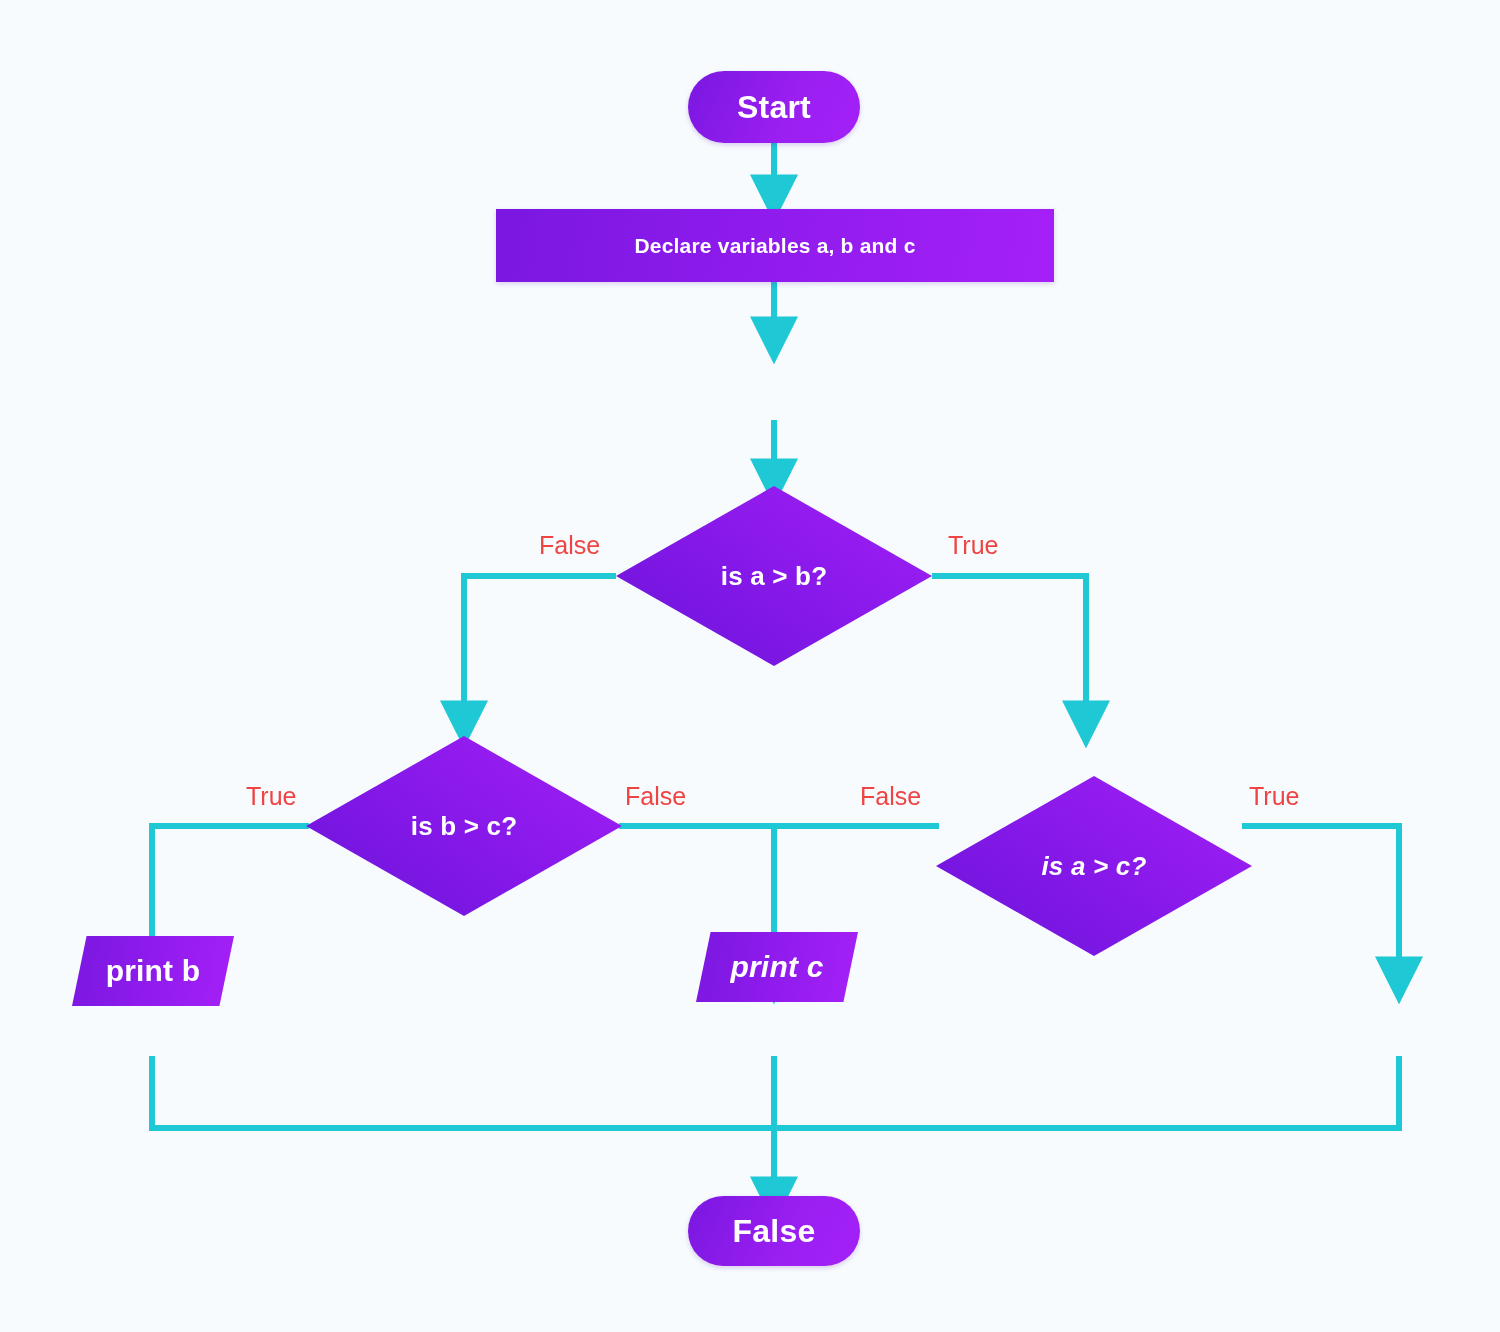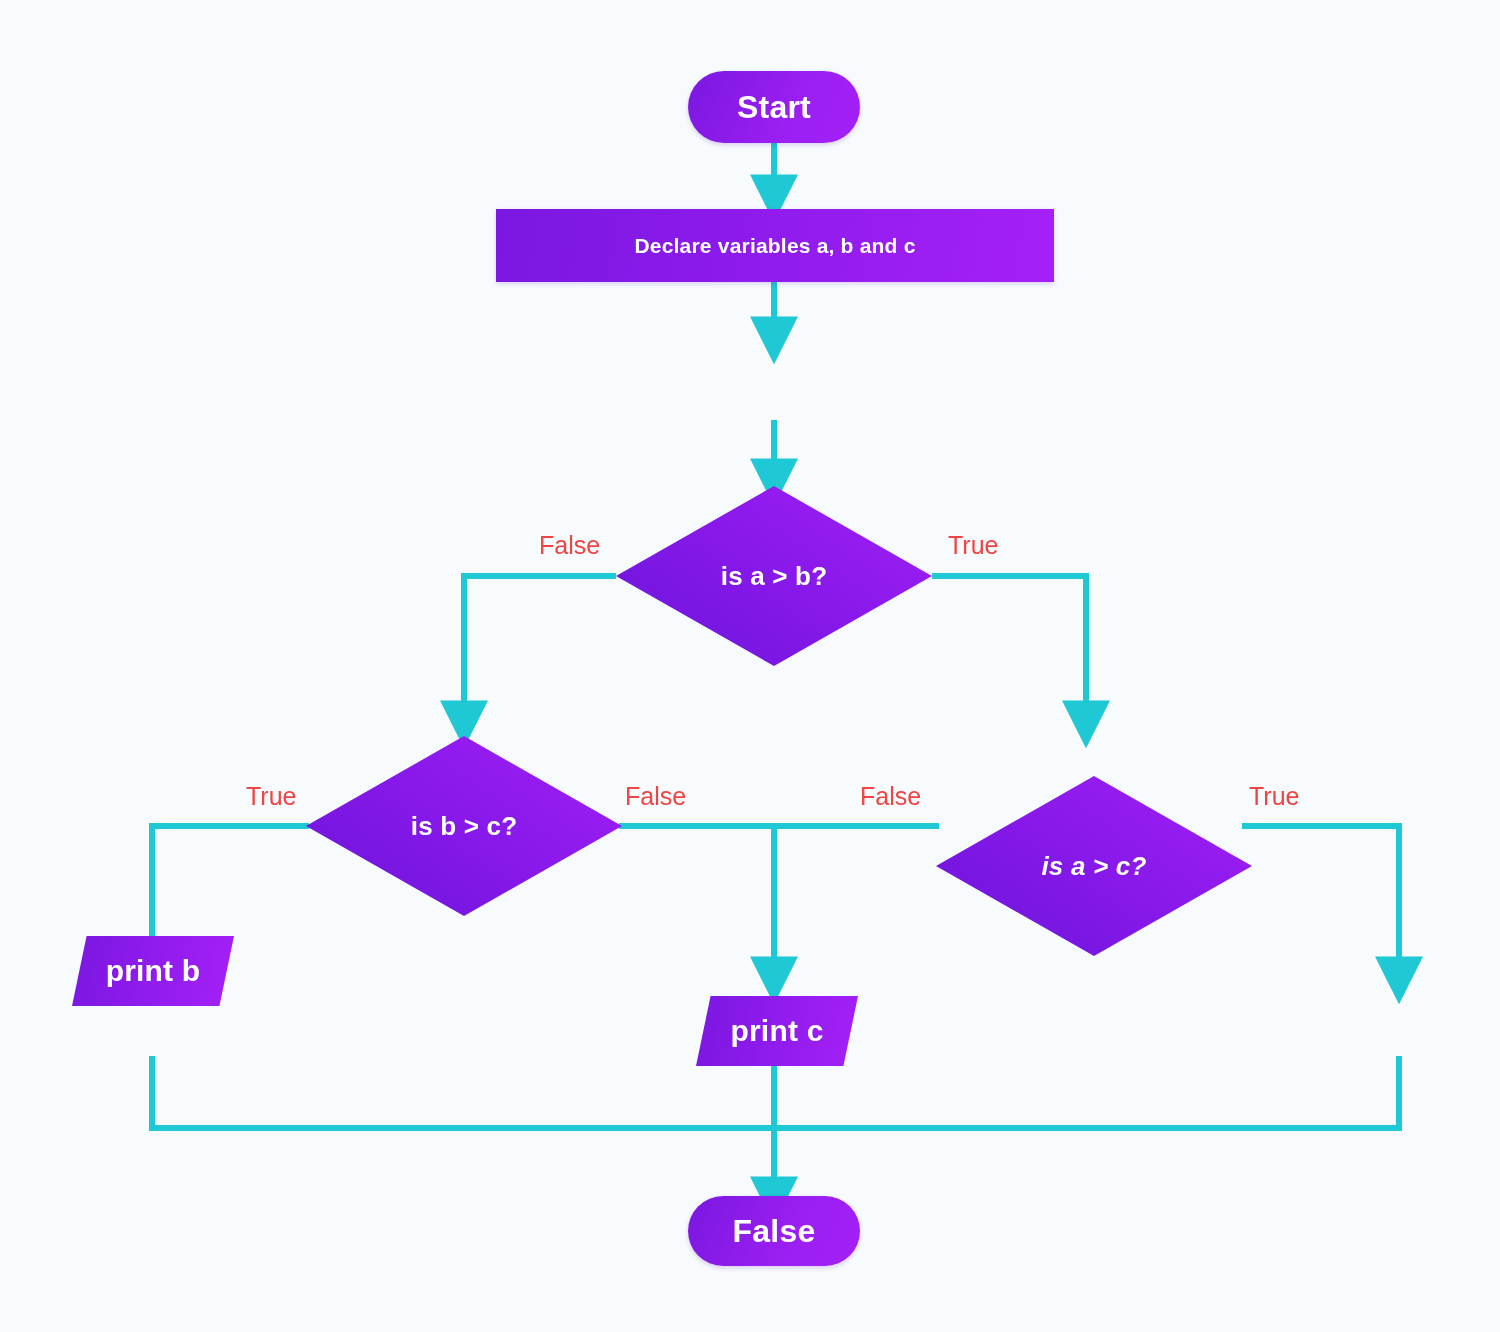--- a/index.html
+++ b/index.html
@@ -152,21 +152,21 @@
   <div class="node node-decision" style="left:912px; top:776px; width:316px; height:180px;font-style:italic;">
     <span class="dec-shape"></span>
     <span class="dec-label">is a &gt; c?</span>
   </div>
 
   <div class="node node-io" style="left:48px; top:936px; width:162px; height:70px; --skew:9%;">
     <span class="io-shape"></span>
     <span class="io-label">print b</span>
   </div>
 
-  <div class="node node-io" style="left:672px; top:996px; width:162px; height:70px; --skew:9%;">
+  <div class="node node-io" style="left:672px; top:932px; width:162px; height:70px;font-style:italic; --skew:9%;">
     <span class="io-shape"></span>
     <span class="io-label">print c</span>
   </div>
 
 
   <div class="node node-terminator" style="left:664px; top:1196px; width:172px; height:70px;">
     <span>False</span>
   </div>
 
   <div class="edge-label" style="left:515px; top:531px;">

